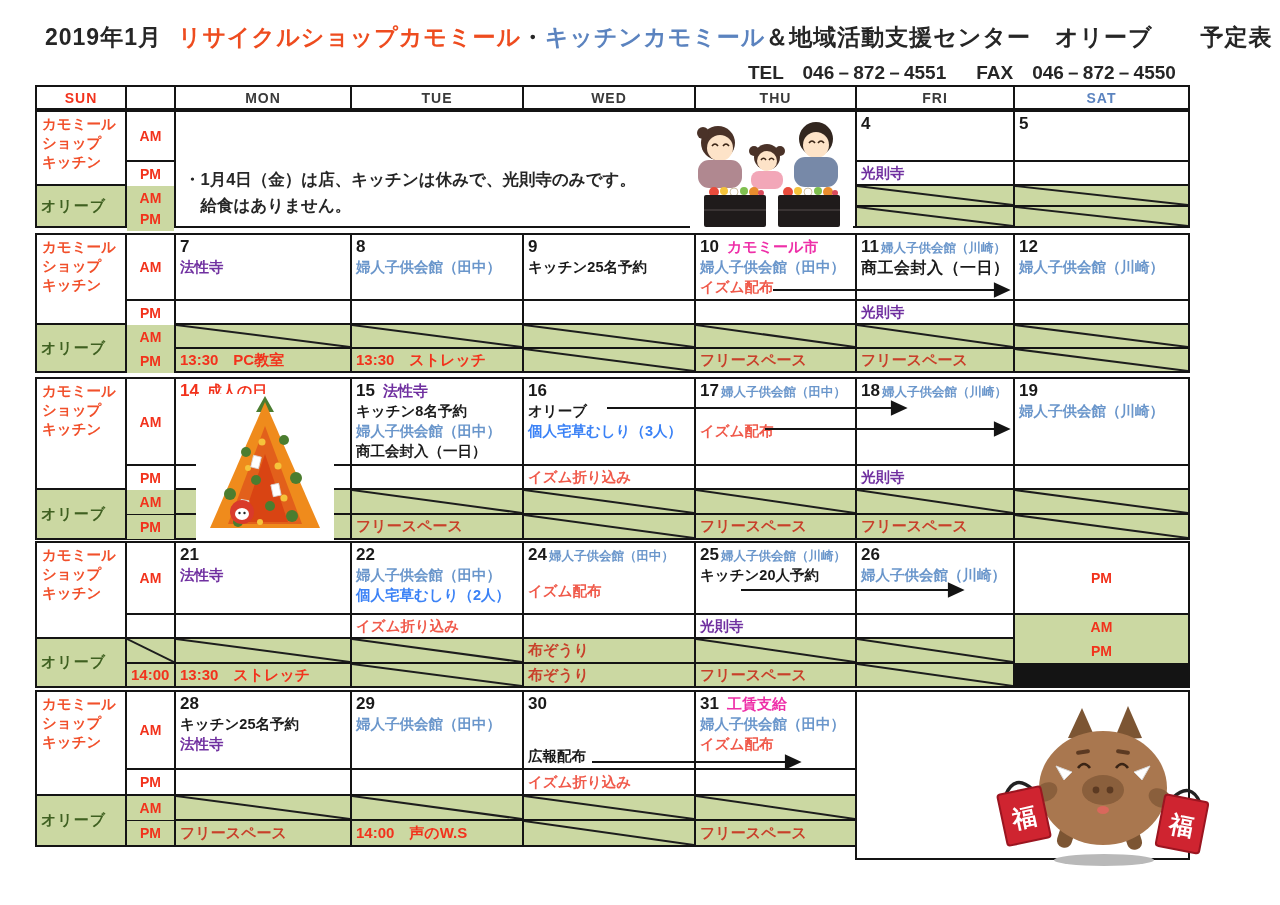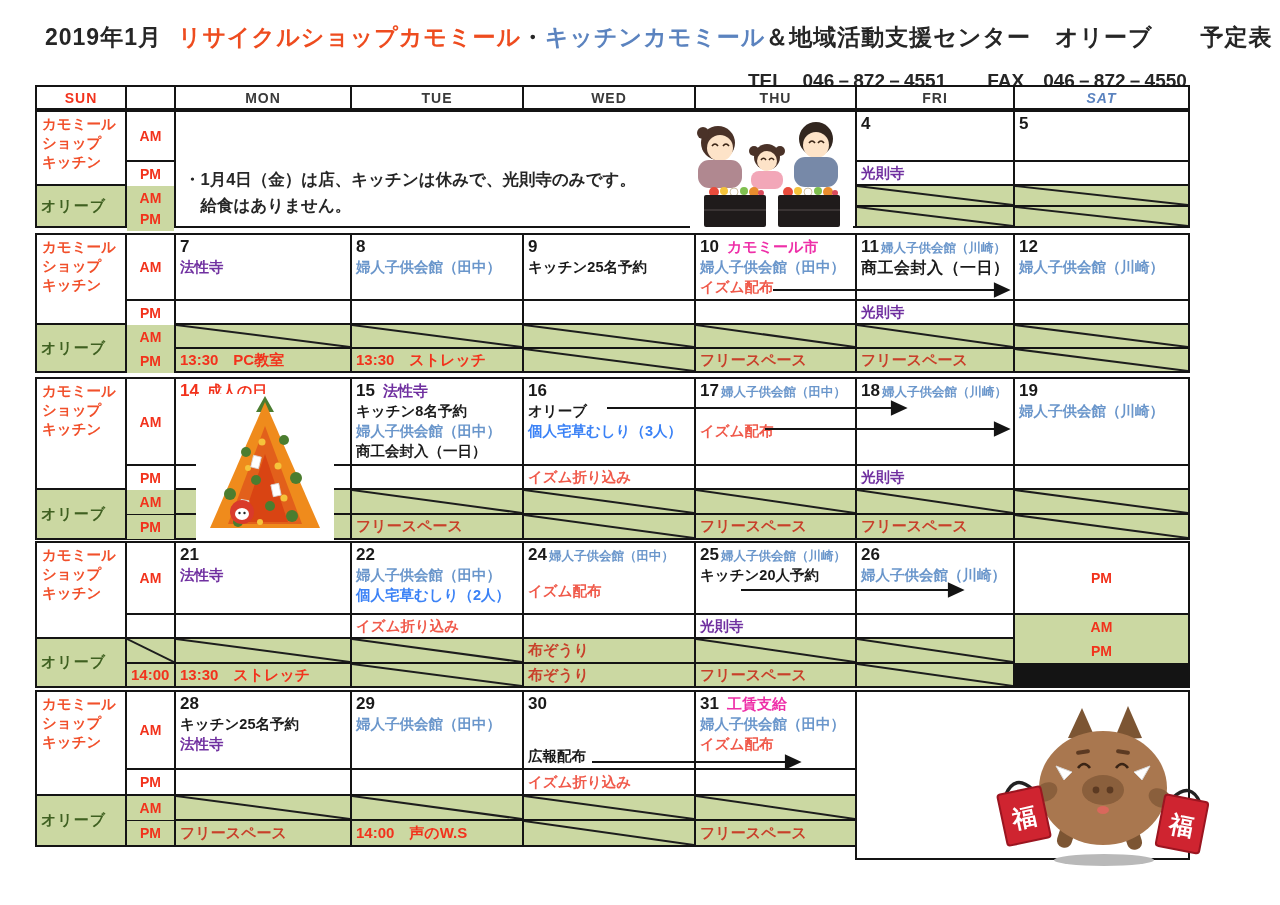--- a/index.html
+++ b/index.html
@@ -7,29 +7,29 @@
   body{width:1280px;height:905px;position:relative;overflow:hidden;
        font-family:"Liberation Sans","DejaVu Sans",sans-serif;font-weight:bold;color:#1a1a1a;}
   .abs{position:absolute;}
   
   .titlebar{top:22px;left:45px;display:flex;align-items:flex-start;font-size:23px;letter-spacing:1px;white-space:nowrap;}
   .t-month{color:#262626;margin-right:16px;}
   .t-shop{color:#ee4c1f;}
   .t-sep{color:#262626;}
   .t-kitchen{color:#5b83bf;}
   .t-rest{color:#262626;}
-  .telfax{top:60px;left:748px;font-size:19px;color:#262626;display:flex;gap:41px;white-space:nowrap;margin-top:8px;}
+  .telfax{top:60px;left:748px;font-size:19px;color:#262626;display:flex;gap:30px;white-space:nowrap;}
   
   .grid{position:absolute;left:35px;width:1155px;display:grid;box-sizing:border-box;
         gap:2px;background:#141414;border:2px solid #141414;
         grid-template-columns:88px 47px 174px 170px 170px 159px 156px 173px;}
   .cell{position:relative;background:#fff;padding:0 4px;box-sizing:border-box;}
   .g{background:#cbd8a2;}
   .hcell{display:flex;align-items:center;justify-content:center;font-size:14px;color:#3a3a3a;background:#fff;letter-spacing:1px;}
-  .hsun{color:#f2321c;} .hsat{color:#5b83bf;font-style:italic;}
+  .hsun{color:#f2321c;} .hsat{color:#5b83bf;}
   .ampm{display:flex;align-items:center;justify-content:center;font-size:14px;color:#f2321c;padding:12px;}
   .lbl-shop{color:#f1502b;font-size:14.5px;line-height:1.32;padding:3px 2px 0 5px;}
   .lbl-shop span{white-space:pre-line;}
   .lbl-olive{display:flex;align-items:center;color:#3f6021;font-size:15px;padding-left:4px;letter-spacing:1px;}
   .dayline{display:flex;align-items:baseline;line-height:1.2;padding-top:2px;white-space:nowrap;}
   .dnum{font-size:17px;color:#1a1a1a;}
   .dtitle{font-size:15px;margin-left:8px;}
   .sub{font-size:12.5px;margin-left:2px;color:#6a96cb;}
   .line{display:block;font-size:14.5px;line-height:1.38;white-space:nowrap;}
   .big{font-size:16px;letter-spacing:0.5px;}

